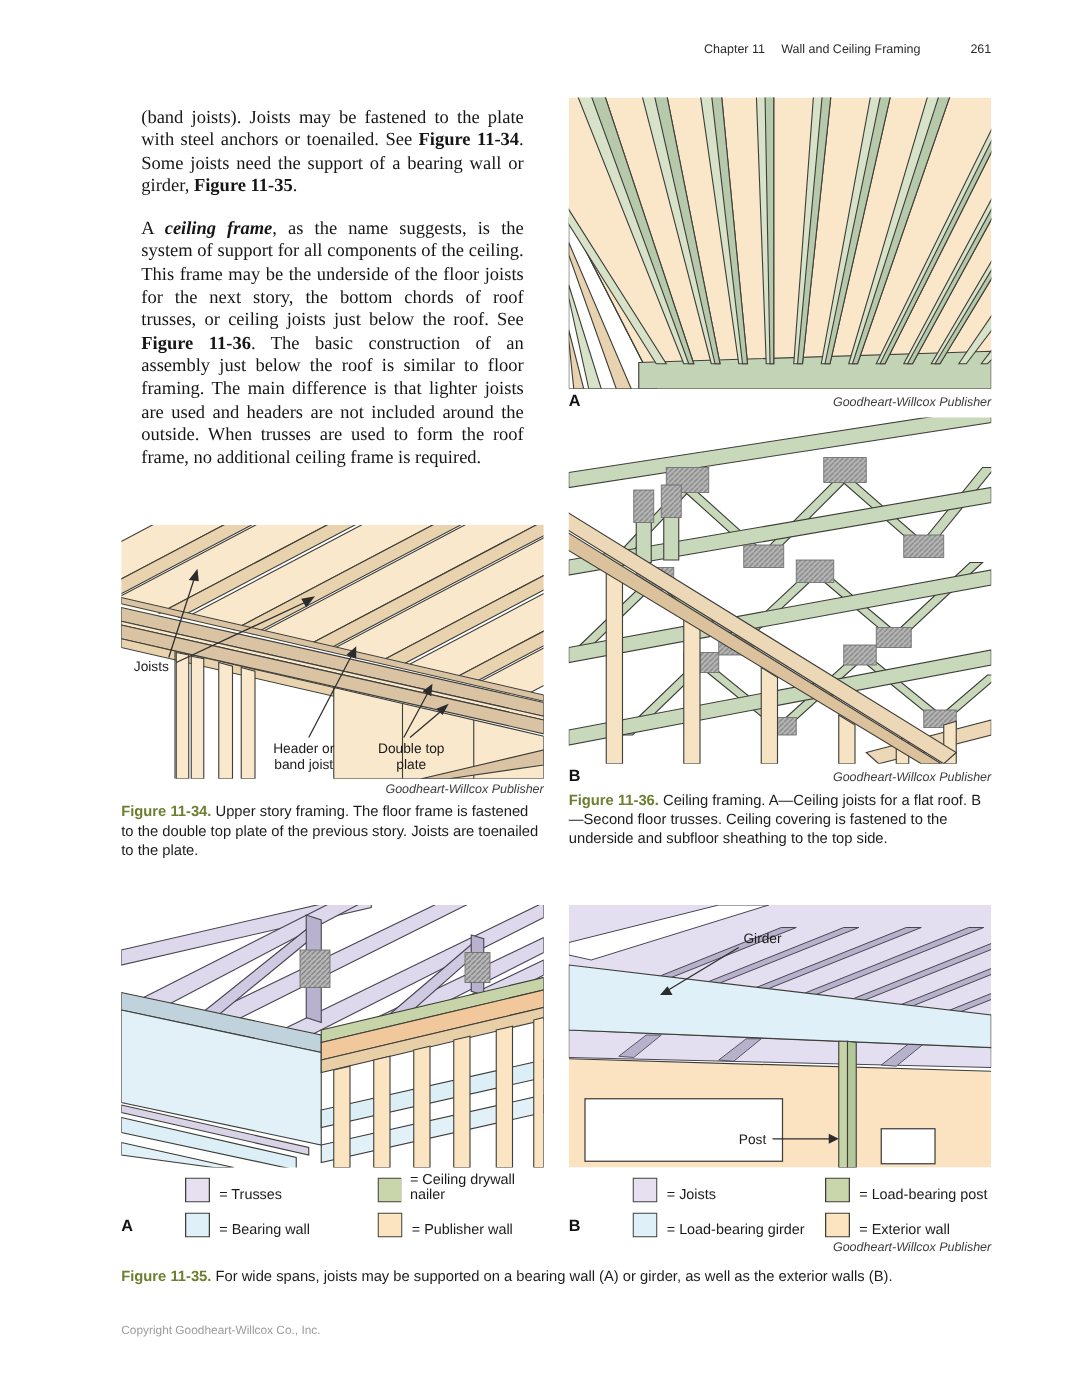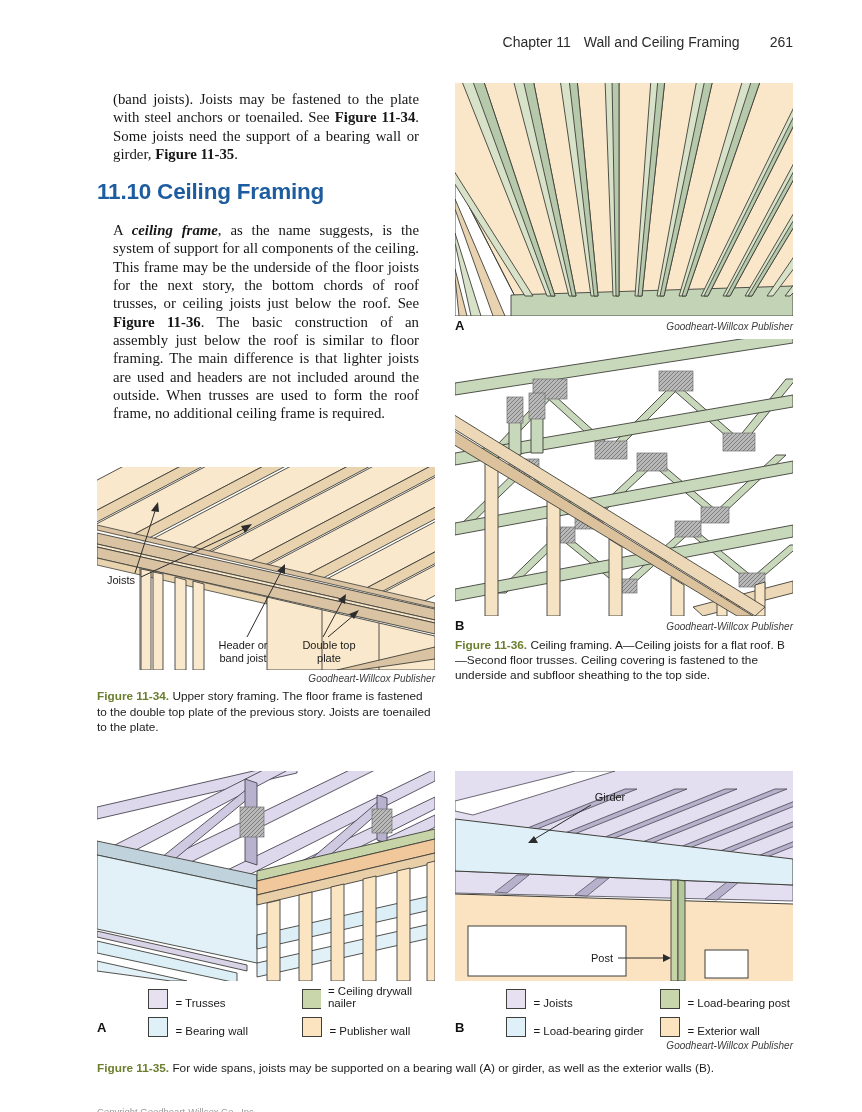--- a/index.html
+++ b/index.html
@@ -3,25 +3,25 @@
 <meta charset="utf-8">
 <style>
   html,body{margin:0;padding:0;background:#ffffff;}
   .page{
     position:relative;width:862px;height:1112px;background:#ffffff;
     box-sizing:border-box;padding:34px 69px 0 97px;overflow:hidden;
     font-family:"Liberation Serif",serif;color:#161616;
   }
   .running-head{
     display:flex;justify-content:flex-end;align-items:baseline;
-    font-family:"Liberation Sans",sans-serif;font-size:14px;color:#2b2b2b;
+    font-family:"Liberation Sans",sans-serif;font-size:10px;color:#2b2b2b;
     margin-bottom:24px;
   }
   .running-head .chap{margin-right:13px;}
-  .running-head .pageno{margin-left:30px;}
+  .running-head .pageno{margin-left:40px;}
   .cols{display:flex;gap:20px;}
   .col{width:338px;flex:0 0 338px;}
   p.body{font-size:14.8px;line-height:18.3px;text-align:justify;margin:16px;}
   .b{font-weight:bold;}
   .bi{font-weight:bold;font-style:italic;}
   h1.section{
     font-family:"Liberation Sans",sans-serif;font-size:22.5px;font-weight:bold;
     color:#1d5c9e;margin:15px 0 7px 0;letter-spacing:-0.2px;
   }
   .fig34-block{margin-top:45px;}
@@ -60,21 +60,20 @@
     <span class="chap">Chapter 11</span>
     <span>Wall and Ceiling Framing</span>
     <span class="pageno">261</span>
   </div>
 
   <div class="cols">
 
     <div class="col">
       <p class="body"><span>(band joists). Joists may be fastened to the plate with steel anchors or toenailed. See </span><span class="b">Figure 11-34</span><span>. Some joists need the support of a bearing wall or girder, </span><span class="b">Figure 11-35</span><span>.</span></p>
 
-      <h1 class="section">11.10 Ceiling Framing</h1>
 
       <p class="body"><span>A </span><span class="bi">ceiling frame</span><span>, as the name suggests, is the system of support for all components of the ceiling. This frame may be the underside of the floor joists for the next story, the bottom chords of roof trusses, or ceiling joists just below the roof. See </span><span class="b">Figure 11-36</span><span>. The basic construction of an assembly just below the roof is similar to floor framing. The main difference is that lighter joists are used and headers are not included around the outside. When trusses are used to form the roof frame, no additional ceiling frame is required.</span></p>
 
       <div class="fig34-block">
         <svg class="illu" width="338" height="203" viewBox="0 0 338 203">
 
           <clipPath id="c34top">
               <polygon points="0,0 338,0 338,140 0,64"></polygon>
             </clipPath>
           <g clip-path="url(#c34top)">

